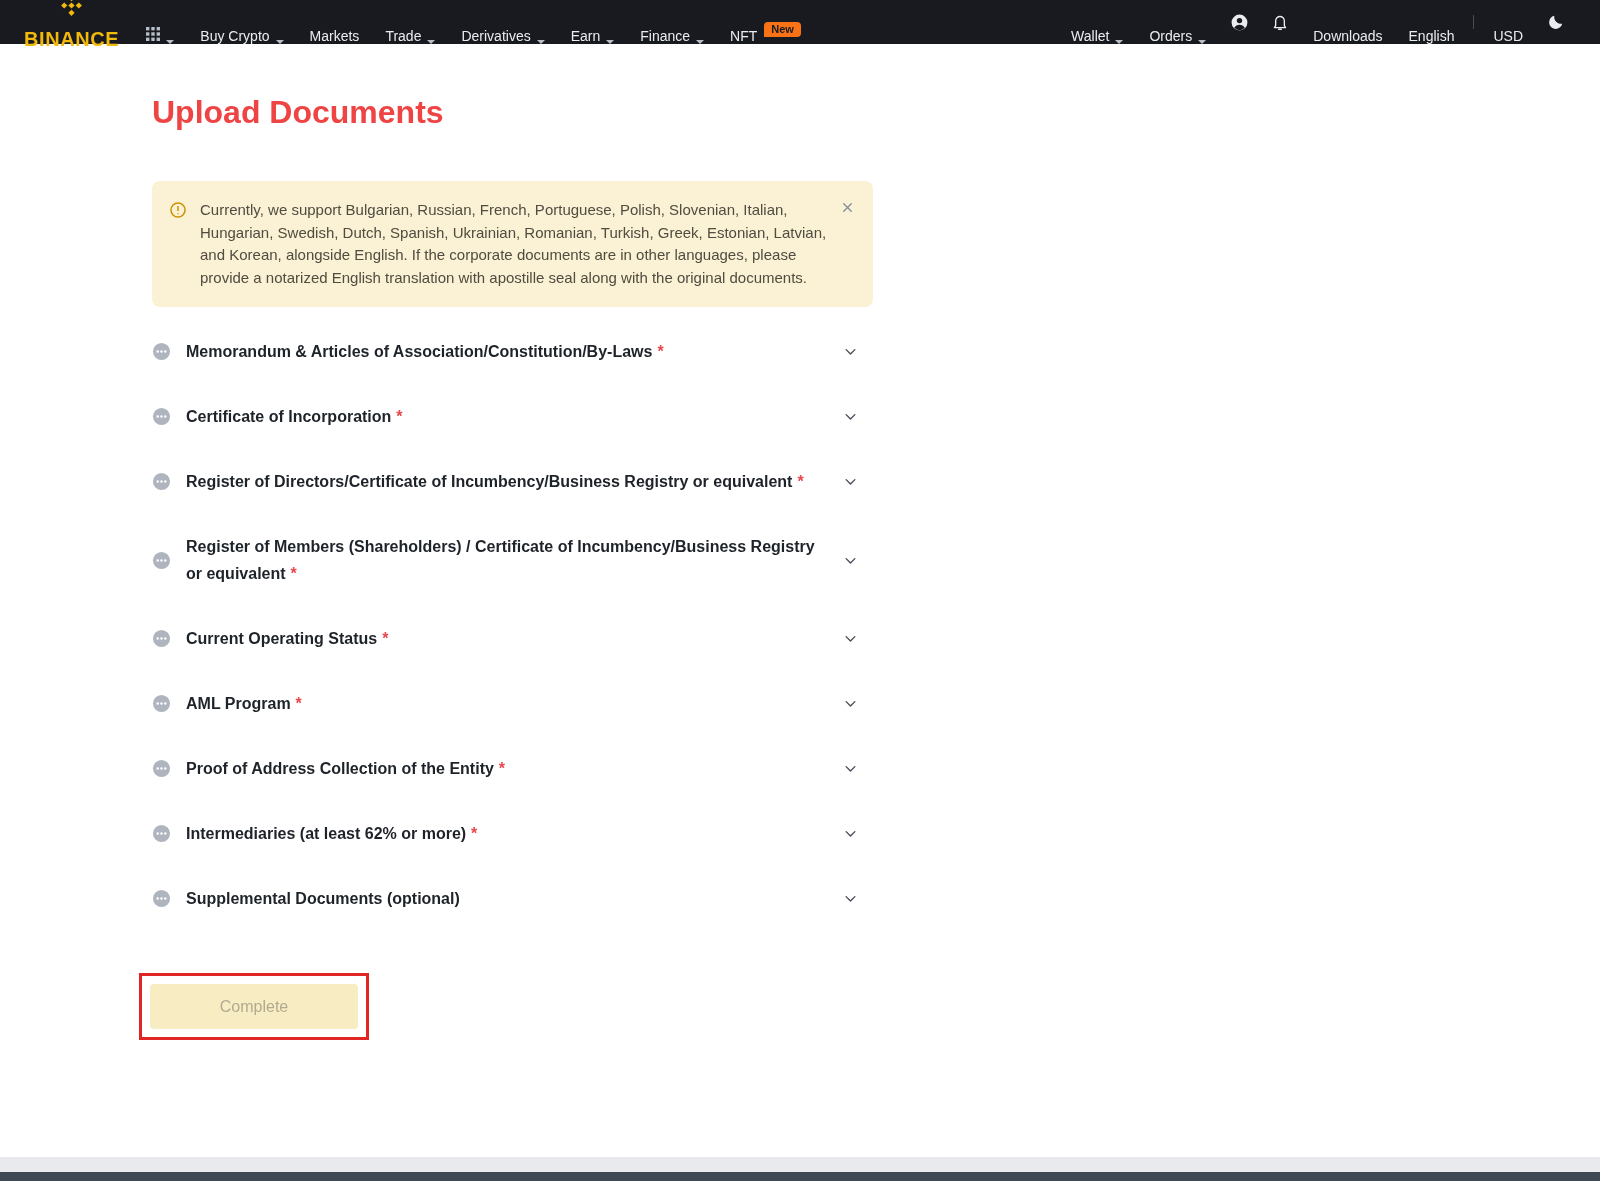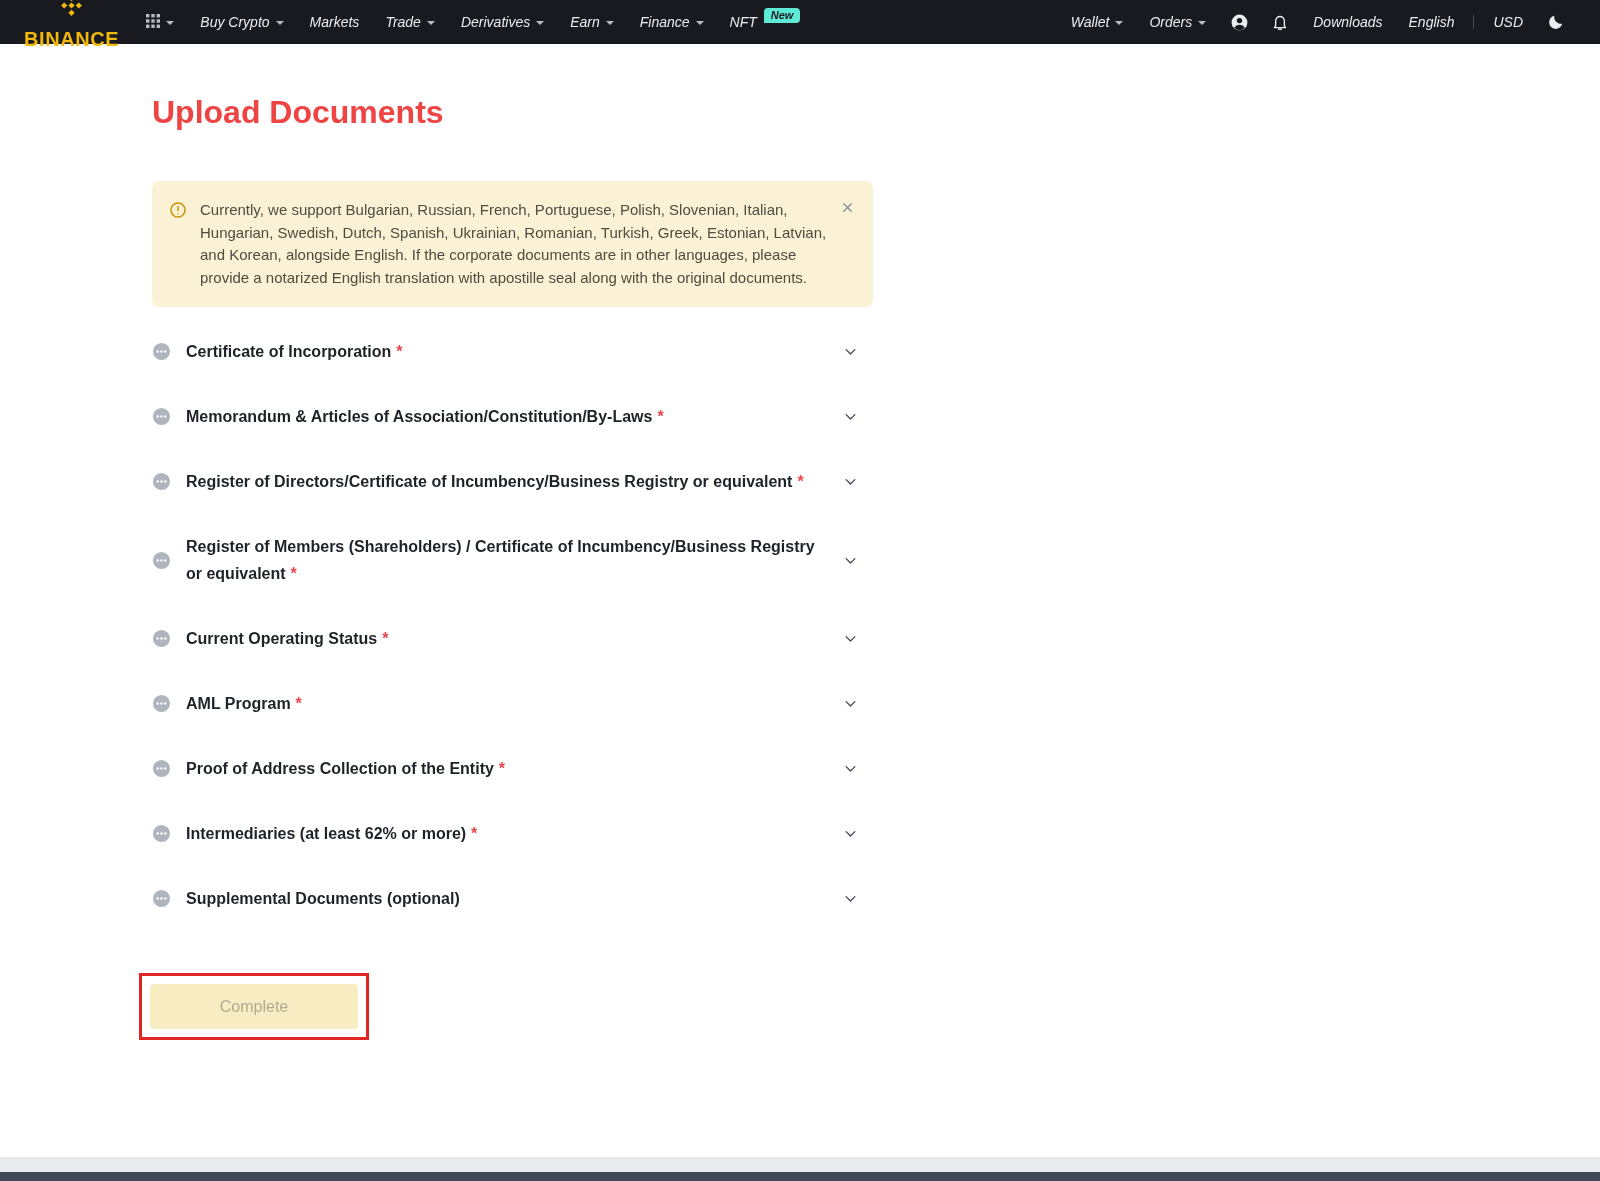--- a/index.html
+++ b/index.html
@@ -14,30 +14,30 @@
   
   .navbar {
     height:44px; background:#181a20; color:#eaecef;
     display:flex; align-items:center; justify-content:space-between;
     padding:0 24px; font-size:14px;
   }
   .nav-left, .nav-right { display:flex; align-items:center; height:100%; }
   .brand { display:flex; align-items:center; gap:7px; margin-right:14px; cursor:pointer; text-decoration:none;flex-direction:column; }
   .brand-text { color:#f0b90b; font-weight:700; font-size:20px; letter-spacing:0.6px; }
   .nav-item {
-    padding:0 13px; height:100%; display:flex; align-items:center; gap:6px;
-    cursor:pointer; white-space:nowrap; color:#eaecef;font-style:italic;
+    padding:0 13px; height:100%; display:flex; align-items:flex-end; gap:6px;
+    cursor:pointer; white-space:nowrap; color:#eaecef;
   }
   .caret {
     width:0; height:0; display:inline-block;
     border-left:4px solid transparent; border-right:4px solid transparent;
     border-top:4.5px solid #b7bdc6; margin-top:2px;
   }
   .badge-new {
-    background:#5eead4; color:#181a20; font-size:11px; font-weight:700;
+    background:#f97316; color:#181a20; font-size:11px; font-weight:700;
     padding:1px 7px 2px; border-radius:4px 4px 4px 0;
     position:relative; top:-7px; margin-left:1px;
   }
   .icon-btn { padding:0 11px; height:100%; display:flex; align-items:center; cursor:pointer; }
   .nav-divider { width:1px; height:14px; background:#474d57; margin:0 6px; }
 
   
   .main { padding-left:152px; }
 
   .breadcrumb { margin-top:44px; display:flex; align-items:center; gap:11px; }
@@ -204,38 +204,38 @@
 
     <div class="doc-row">
       <span class="row-icon">
         <svg width="19" height="19" viewBox="0 0 20 20">
             <circle cx="10" cy="10" r="9" fill="#afb5be"></circle>
             <circle cx="6" cy="10" r="1.3" fill="#fff"></circle>
             <circle cx="10" cy="10" r="1.3" fill="#fff"></circle>
             <circle cx="14" cy="10" r="1.3" fill="#fff"></circle>
           </svg>
       </span>
+      <span class="row-label"><span>Memorandum &amp; Articles of Association/Constitution/By-Laws</span><span class="req">*</span></span>
+      <span class="row-chevron">
+        <svg width="15" height="15" viewBox="0 0 24 24" fill="none" stroke="#474d57" stroke-width="2.2" stroke-linecap="round" stroke-linejoin="round">
+            <path d="M5 9l7 7 7-7"></path>
+          </svg>
+      </span>
+    </div>
+
+    <div class="doc-row">
+      <span class="row-icon">
+        <svg width="19" height="19" viewBox="0 0 20 20">
+            <circle cx="10" cy="10" r="9" fill="#afb5be"></circle>
+            <circle cx="6" cy="10" r="1.3" fill="#fff"></circle>
+            <circle cx="10" cy="10" r="1.3" fill="#fff"></circle>
+            <circle cx="14" cy="10" r="1.3" fill="#fff"></circle>
+          </svg>
+      </span>
       <span class="row-label"><span>Certificate of Incorporation</span><span class="req">*</span></span>
-      <span class="row-chevron">
-        <svg width="15" height="15" viewBox="0 0 24 24" fill="none" stroke="#474d57" stroke-width="2.2" stroke-linecap="round" stroke-linejoin="round">
-            <path d="M5 9l7 7 7-7"></path>
-          </svg>
-      </span>
-    </div>
-
-    <div class="doc-row">
-      <span class="row-icon">
-        <svg width="19" height="19" viewBox="0 0 20 20">
-            <circle cx="10" cy="10" r="9" fill="#afb5be"></circle>
-            <circle cx="6" cy="10" r="1.3" fill="#fff"></circle>
-            <circle cx="10" cy="10" r="1.3" fill="#fff"></circle>
-            <circle cx="14" cy="10" r="1.3" fill="#fff"></circle>
-          </svg>
-      </span>
-      <span class="row-label"><span>Memorandum &amp; Articles of Association/Constitution/By-Laws</span><span class="req">*</span></span>
       <span class="row-chevron">
         <svg width="15" height="15" viewBox="0 0 24 24" fill="none" stroke="#474d57" stroke-width="2.2" stroke-linecap="round" stroke-linejoin="round">
             <path d="M5 9l7 7 7-7"></path>
           </svg>
       </span>
     </div>
 
     <div class="doc-row">
       <span class="row-icon">
         <svg width="19" height="19" viewBox="0 0 20 20">

